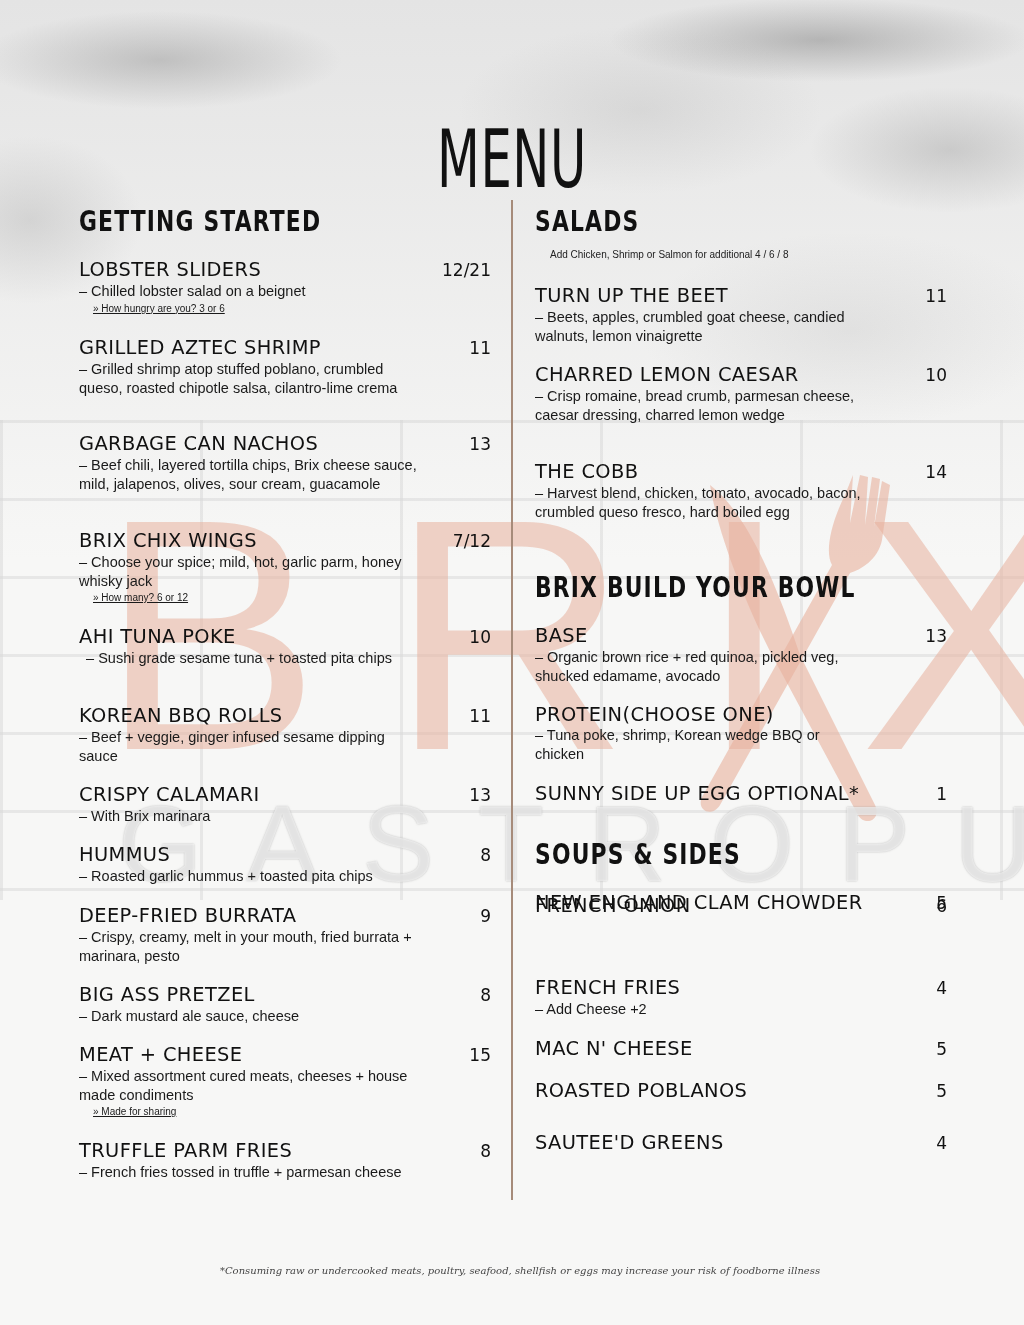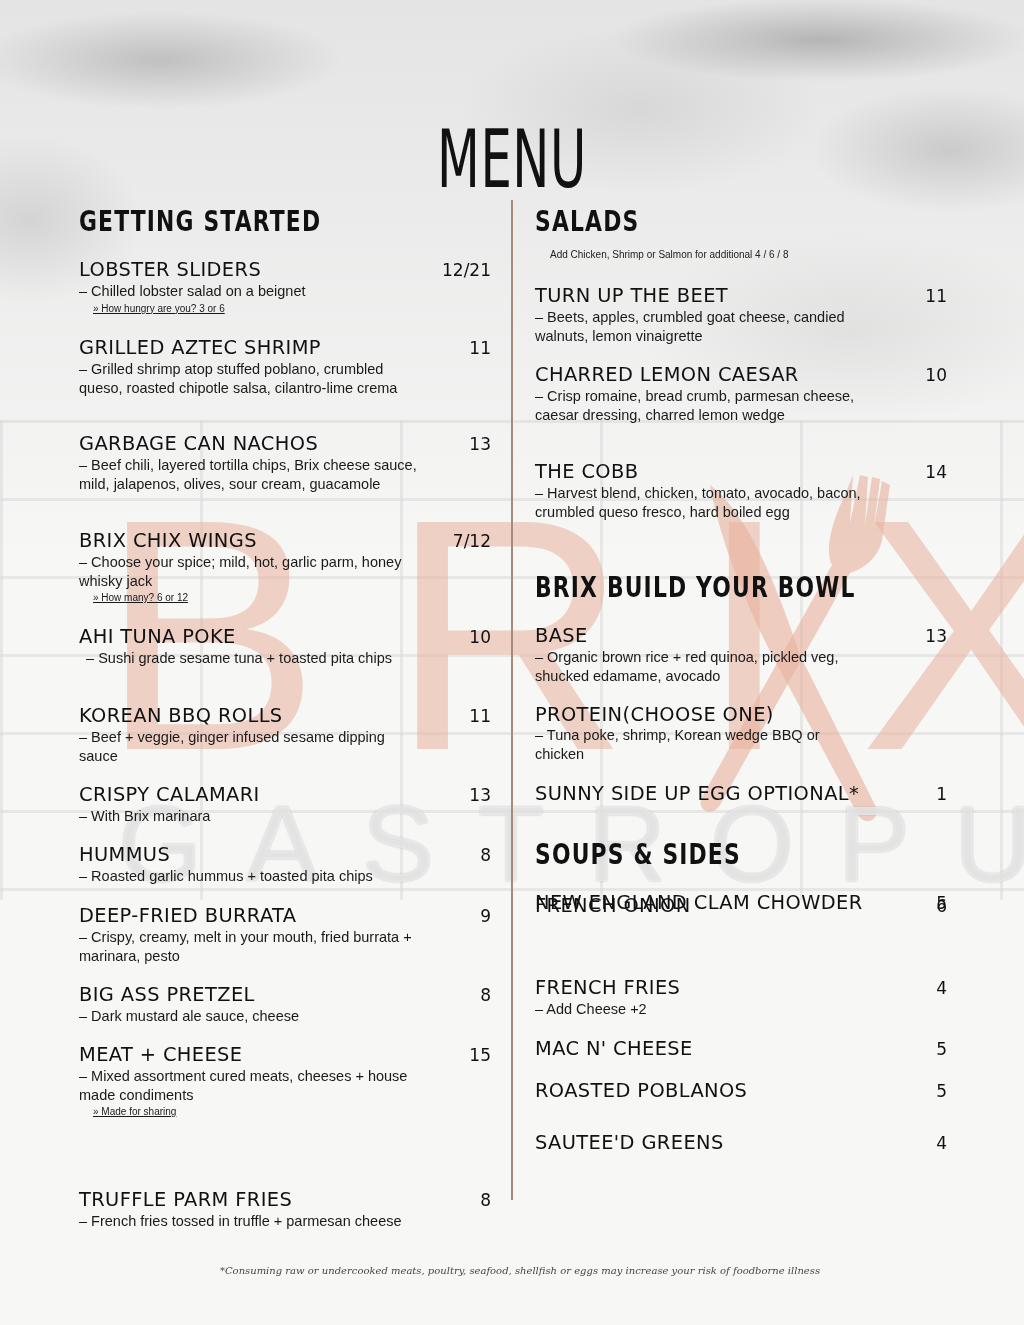--- a/index.html
+++ b/index.html
@@ -189,21 +189,21 @@
 
   <div class="item" style="position:absolute; top:837px; width:412px;">
     <div class="item-row">
         <span class="item-name">MEAT + CHEESE</span>
         <span class="item-price">15</span>
       </div>
     <div class="item-desc" style="width:345px;">– Mixed assortment cured meats, cheeses + house made condiments</div>
     <div class="item-sub">» Made for sharing</div>
   </div>
 
-  <div class="item" style="position:absolute; top:982px; width:412px;">
+  <div class="item" style="position:absolute; top:933px; width:412px;">
     <div class="item-row">
         <span class="item-name">TRUFFLE PARM FRIES</span>
         <span class="item-price">8</span>
       </div>
     <div class="item-desc" style="width:335px;">– French fries tossed in truffle + parmesan cheese</div>
   </div>
 </div>
 
 <div class="col right">
   <div class="section-title">SALADS</div>

